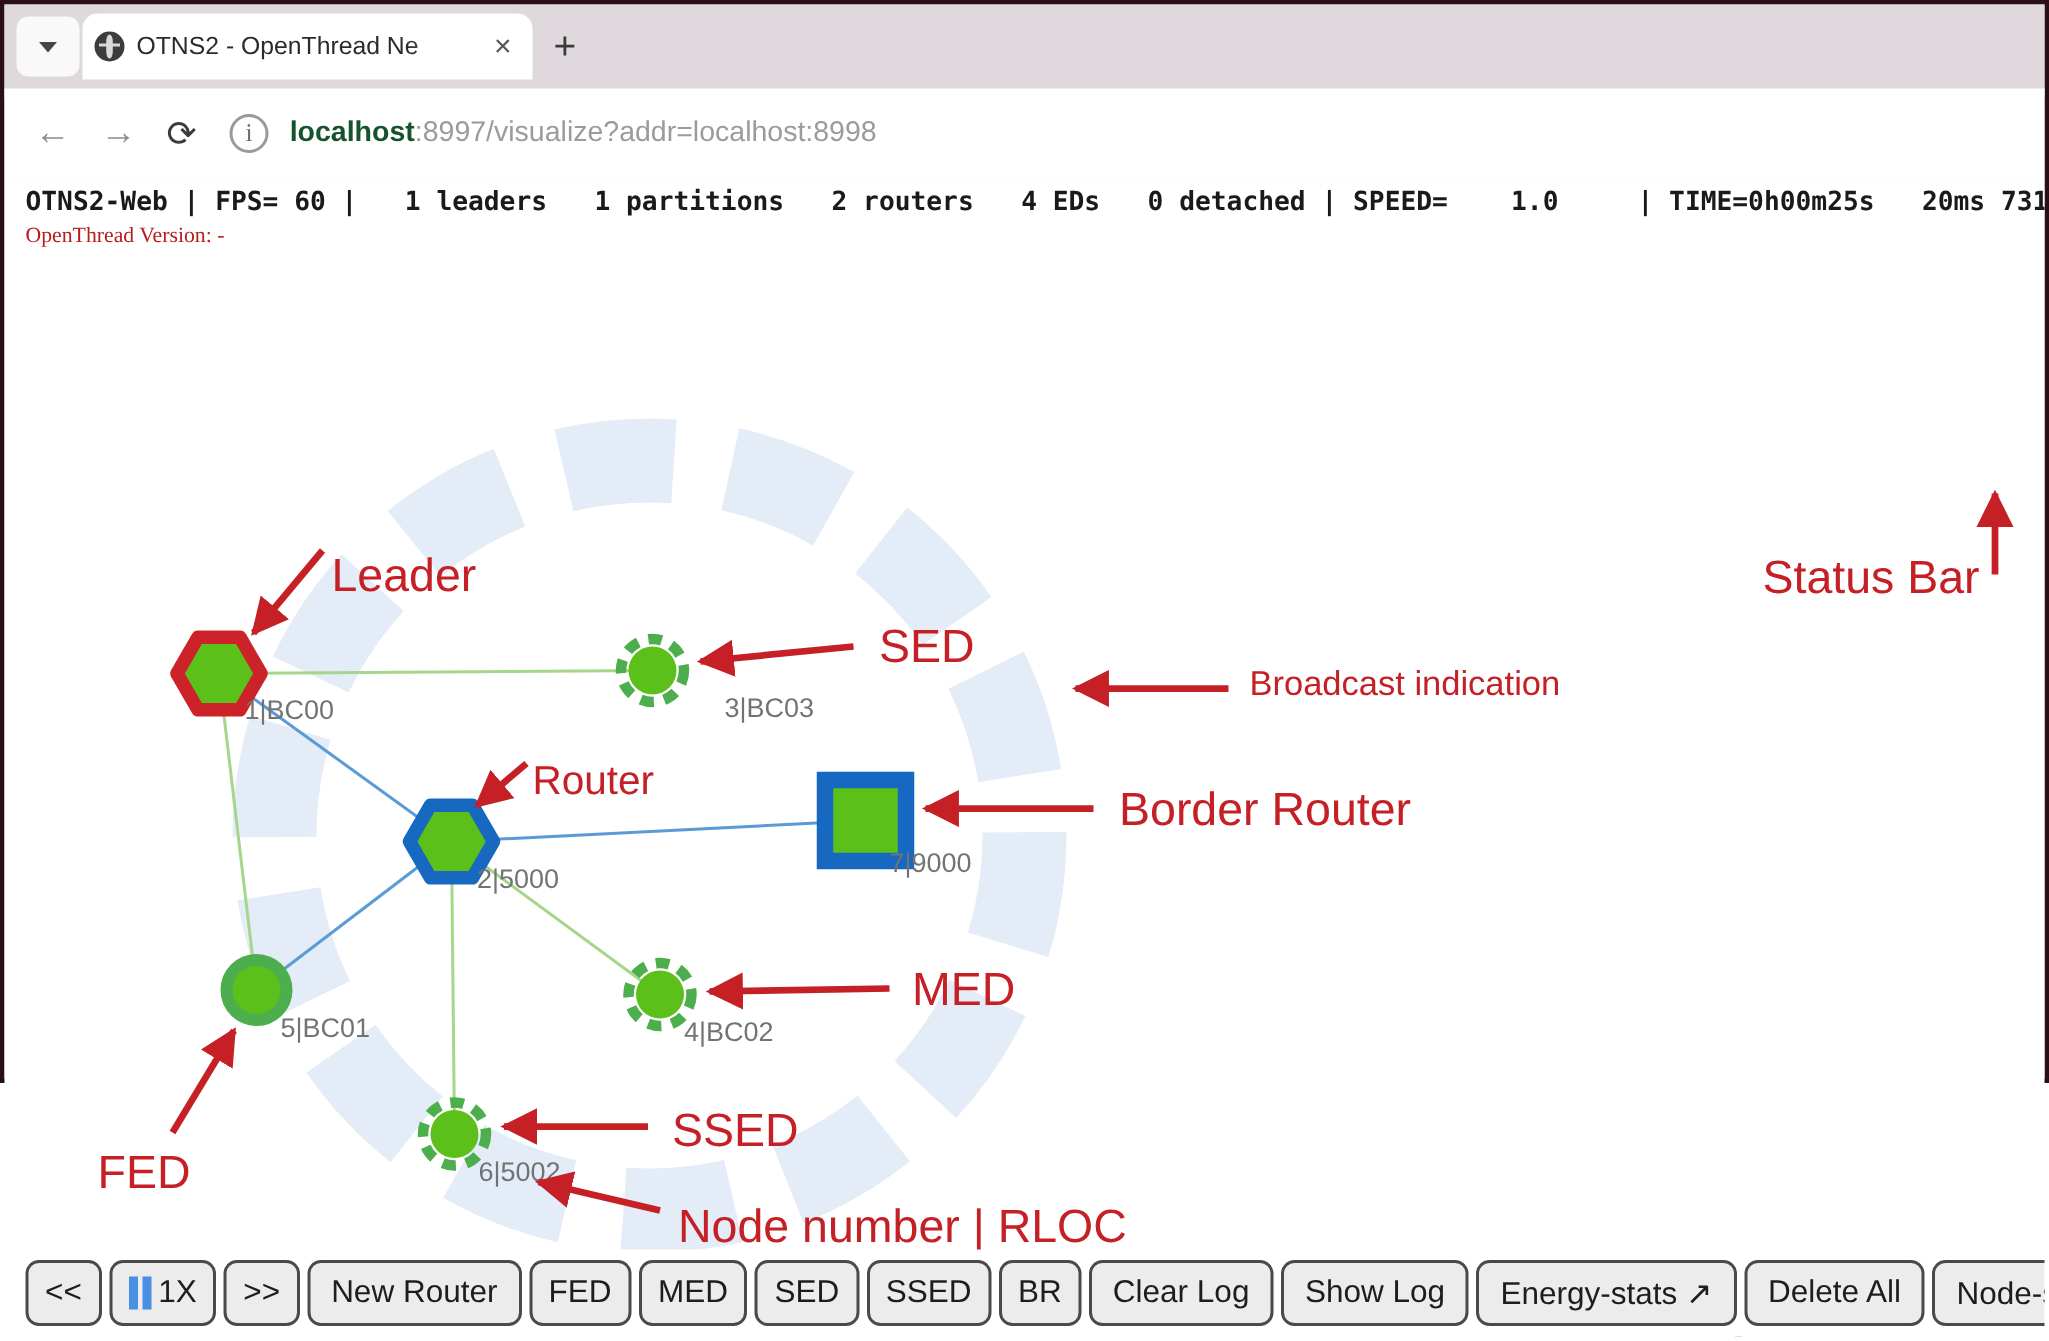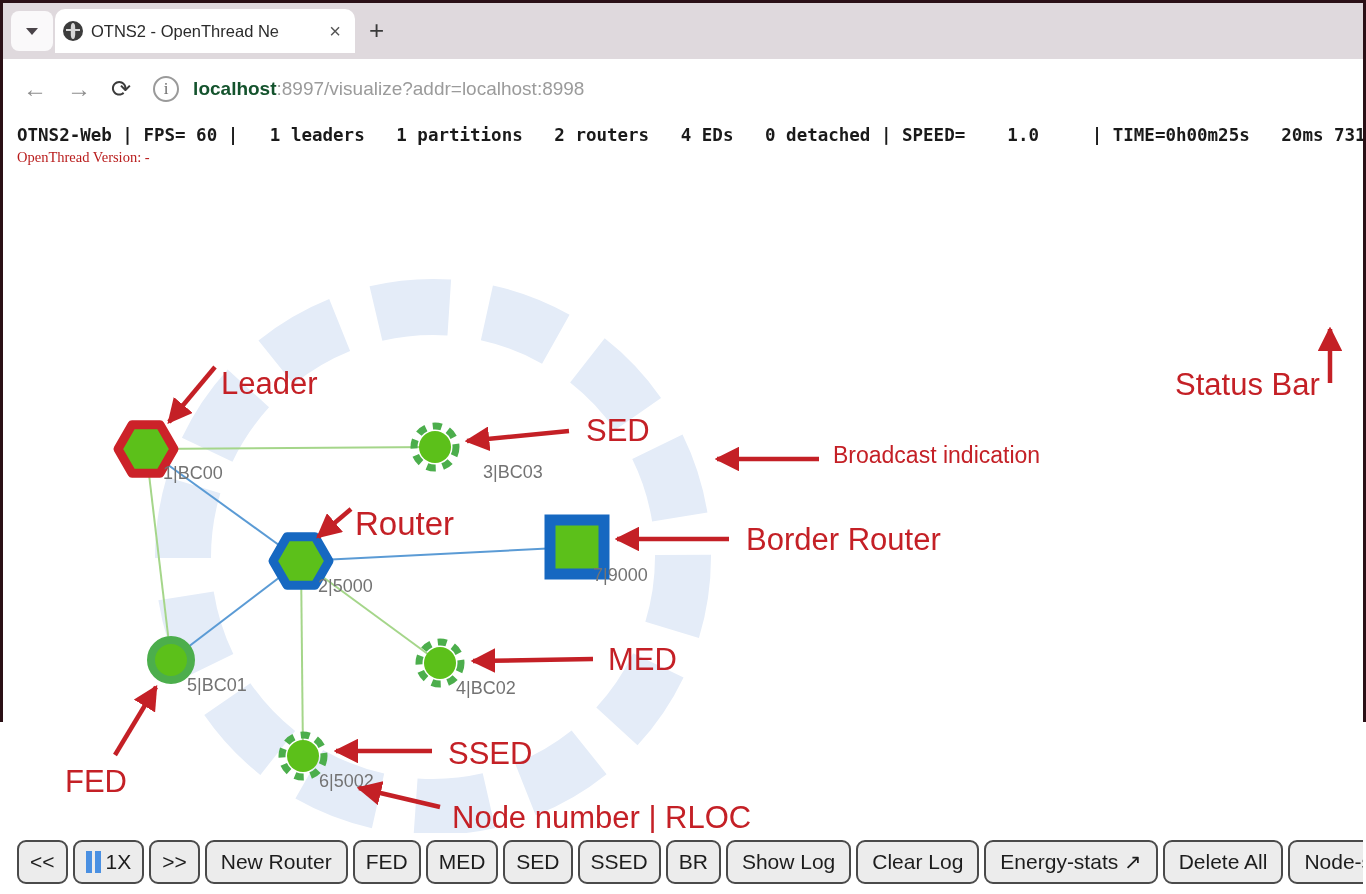--- a/index.html
+++ b/index.html
@@ -168,21 +168,21 @@
           <line x1="112" y1="588" x2="153" y2="520" stroke="#c42026" stroke-width="4.5" marker-end="url(#ah)"></line>
           <line x1="437" y1="640" x2="356" y2="621" stroke="#c42026" stroke-width="4.5" marker-end="url(#ah)"></line>
           <line x1="1156" y1="706" x2="1156" y2="800" stroke="#c42026" stroke-width="4.5" marker-end="url(#ah)"></line>
           <path d="M255 802 Q256 775 283 774 L453 774 Q470 774 471 760 Q472 774 489 774 L661 774 Q687 775 688 802" fill="none" stroke="#c42026" stroke-width="5" stroke-linecap="round"></path>
         </svg>
       <div id="annolayer">
           <div class="anno" style="left: 218px; top: 199px; font-size: 31px;">Leader</div>
           <div class="anno" style="left: 583px; top: 246px; font-size: 31px;">SED</div>
           <div class="anno" style="left: 830px; top: 275px; font-size: 23px;">Broadcast indication</div>
           <div class="anno" style="left: 1172px; top: 200px; font-size: 31px;">Status Bar</div>
-          <div class="anno" style="left: 352px; top: 338px; font-size: 33px;">Router</div>
+          <div class="anno" style="left: 352px; top: 338px; font-size: 27px;">Router</div>
           <div class="anno" style="left: 743px; top: 355px; font-size: 31px;">Border Router</div>
           <div class="anno" style="left: 605px; top: 475px; font-size: 31px;">MED</div>
           <div class="anno" style="left: 445px; top: 569px; font-size: 31px;">SSED</div>
           <div class="anno" style="left: 62px; top: 597px; font-size: 31px;">FED</div>
           <div class="anno" style="left: 449px; top: 633px; font-size: 31px;">Node number |  RLOC</div>
           <div class="anno" style="left: 1064px; top: 670px; font-size: 31px;">Action Bar</div>
         </div>
     </div>
 
     <div class="actionbar" id="actionbar">
@@ -211,24 +211,24 @@
         <div class="btn">
           <span>SED</span>
         </div>
         <div class="btn">
           <span>SSED</span>
         </div>
         <div class="btn">
           <span>BR</span>
         </div>
         <div class="btn wide">
+          <span>Clear Log</span>
+        </div>
+        <div class="btn wide">
           <span>Show Log</span>
-        </div>
-        <div class="btn wide">
-          <span>Clear Log</span>
         </div>
         <div class="btn wide">
           <span>Energy-stats ↗</span>
         </div>
         <div class="btn wide">
           <span>Delete All</span>
         </div>
         <div class="btn wide">
           <span>Node-stats ↗</span>
         </div>

